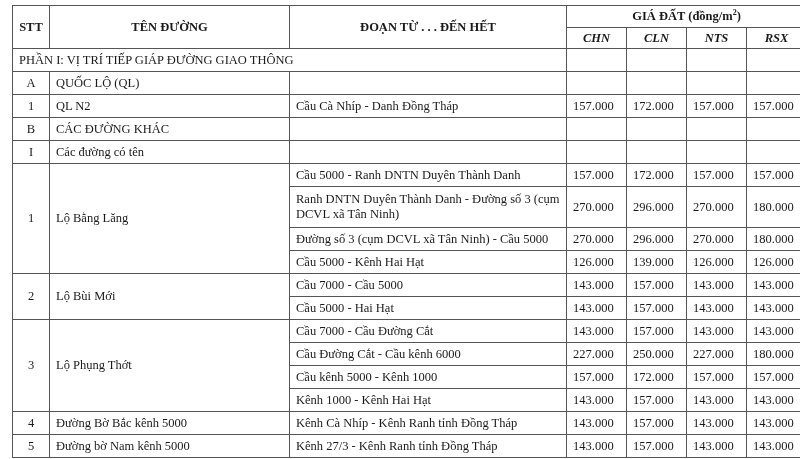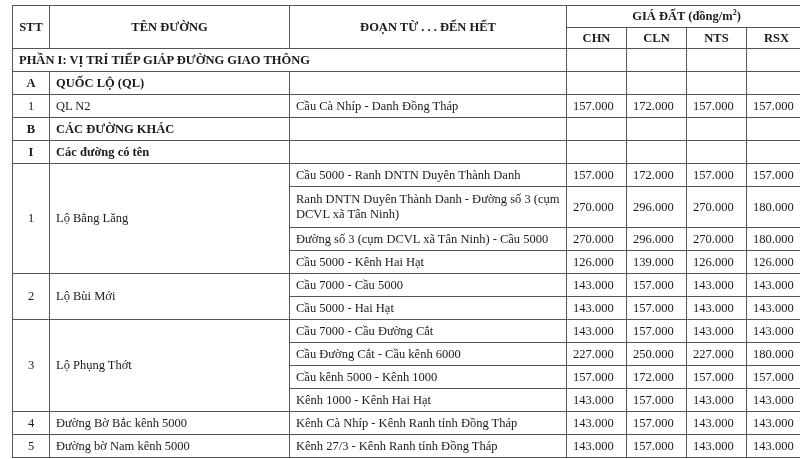--- a/index.html
+++ b/index.html
@@ -34,25 +34,25 @@
       vertical-align: middle;
       overflow: hidden;
     }
     th {
       font-weight: bold;
       text-align: center;
       font-size: 12.5px;
     }
     th.hdr-tall { height: 42px; }
     th.hdr-price { height: 21px; }
-    th.hdr-sub { height: 20px; }
+    th.hdr-sub { height: 20px; font-style: italic; }
     .c { text-align: center; }
     .num { }
     td.two-line { height: 40px; }
-    .section td { font-weight: bold; }
+    .section td { font-weight: normal; }
     sup { font-size: 8px; line-height: 0; }
   </style>
 </head>
 <body>
 
 <div class="wrap">
 <table>
   <colgroup>
     <col style="width:37px">
     <col style="width:240px">

